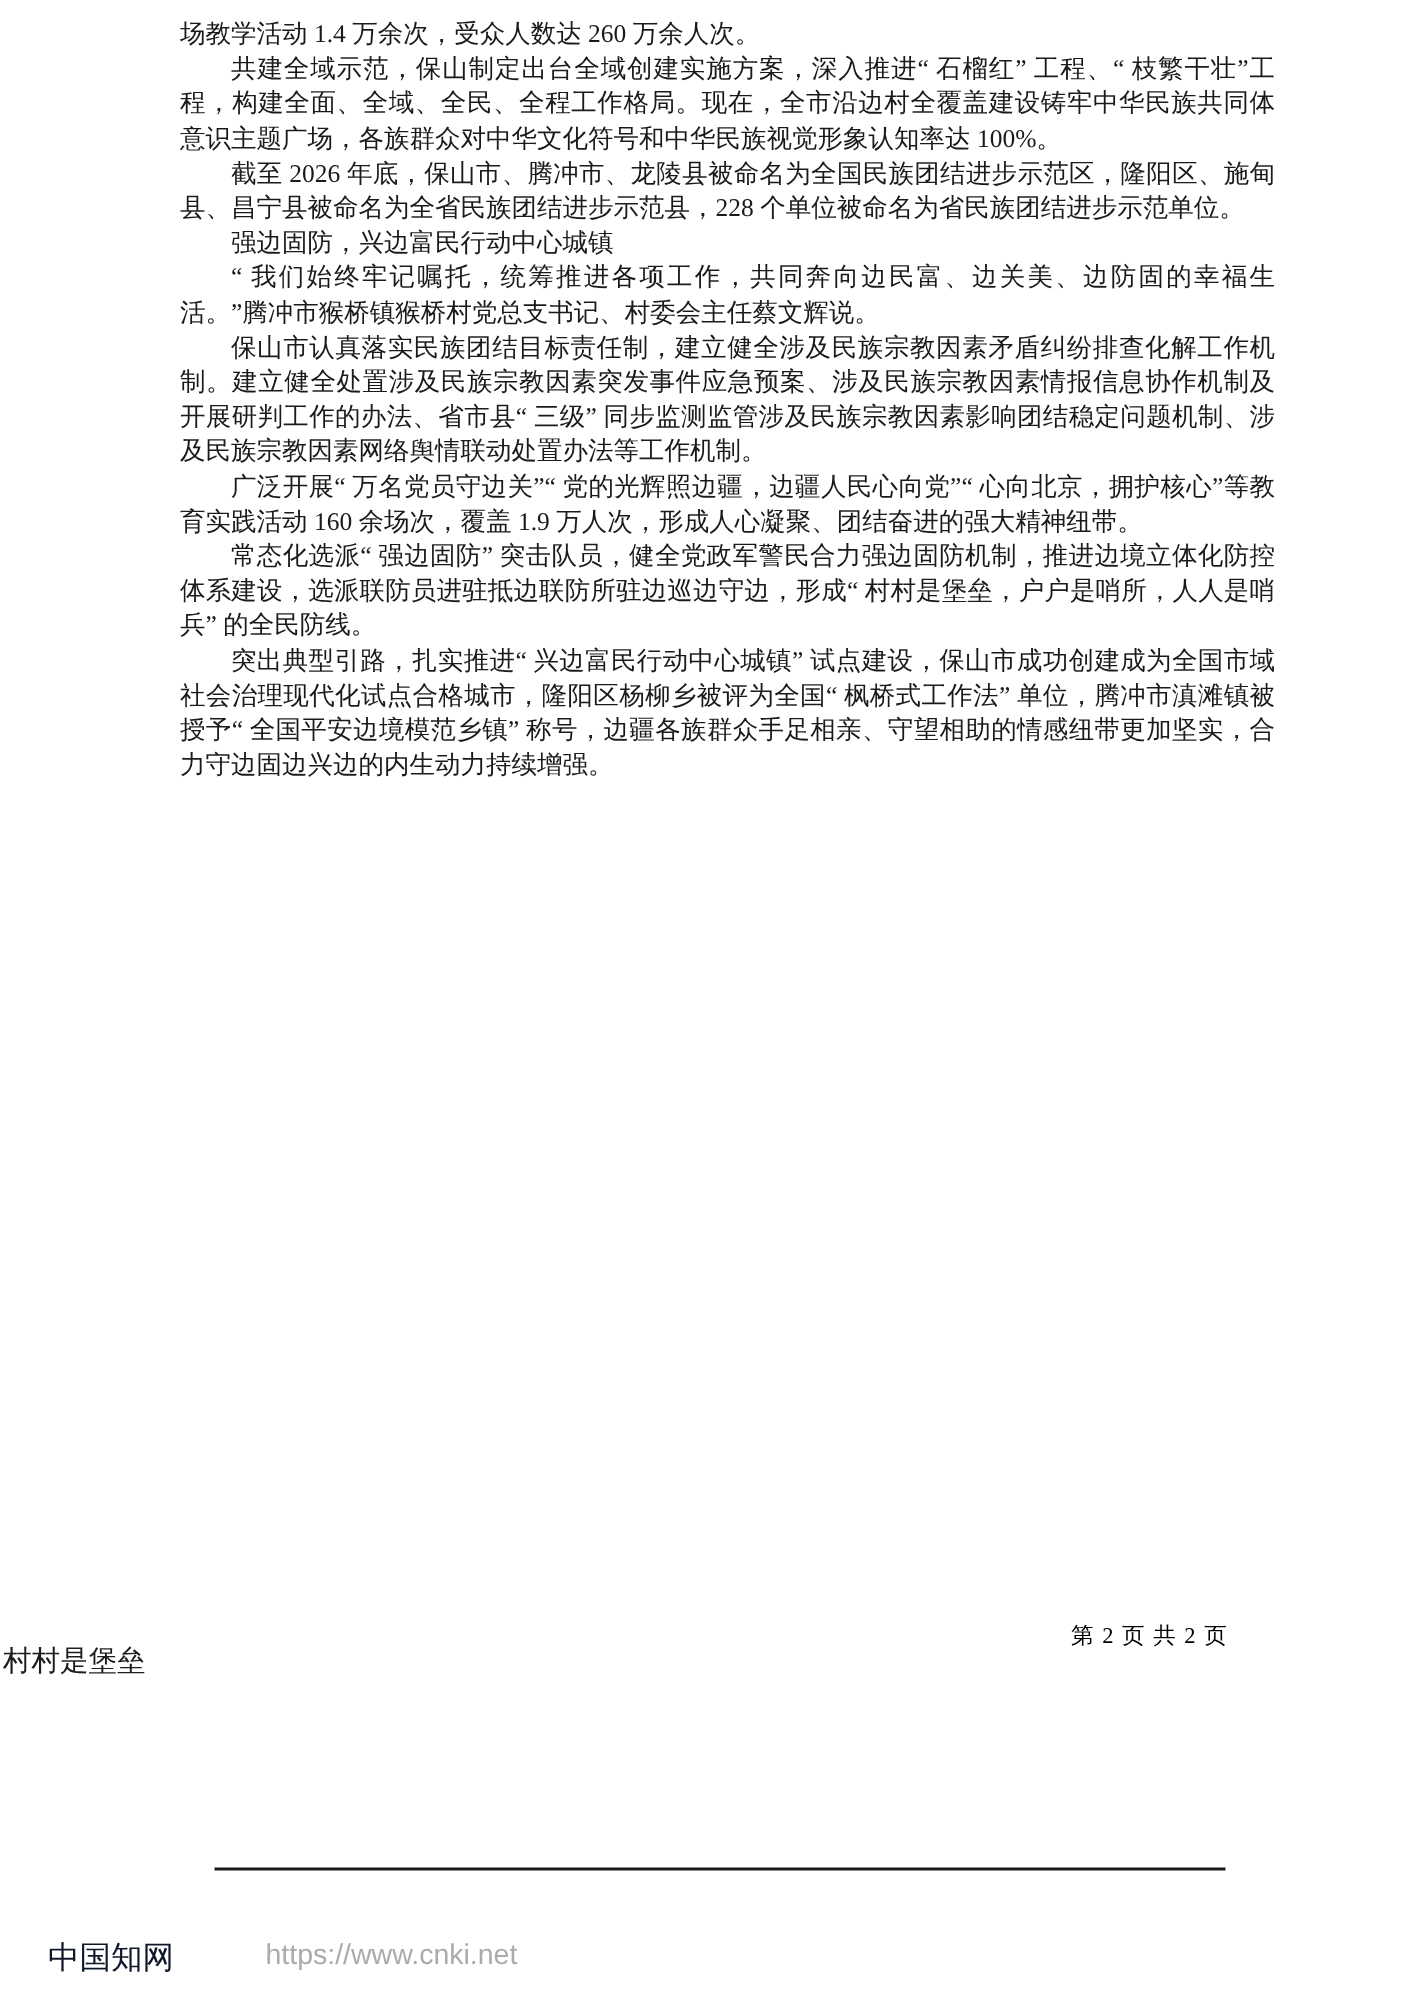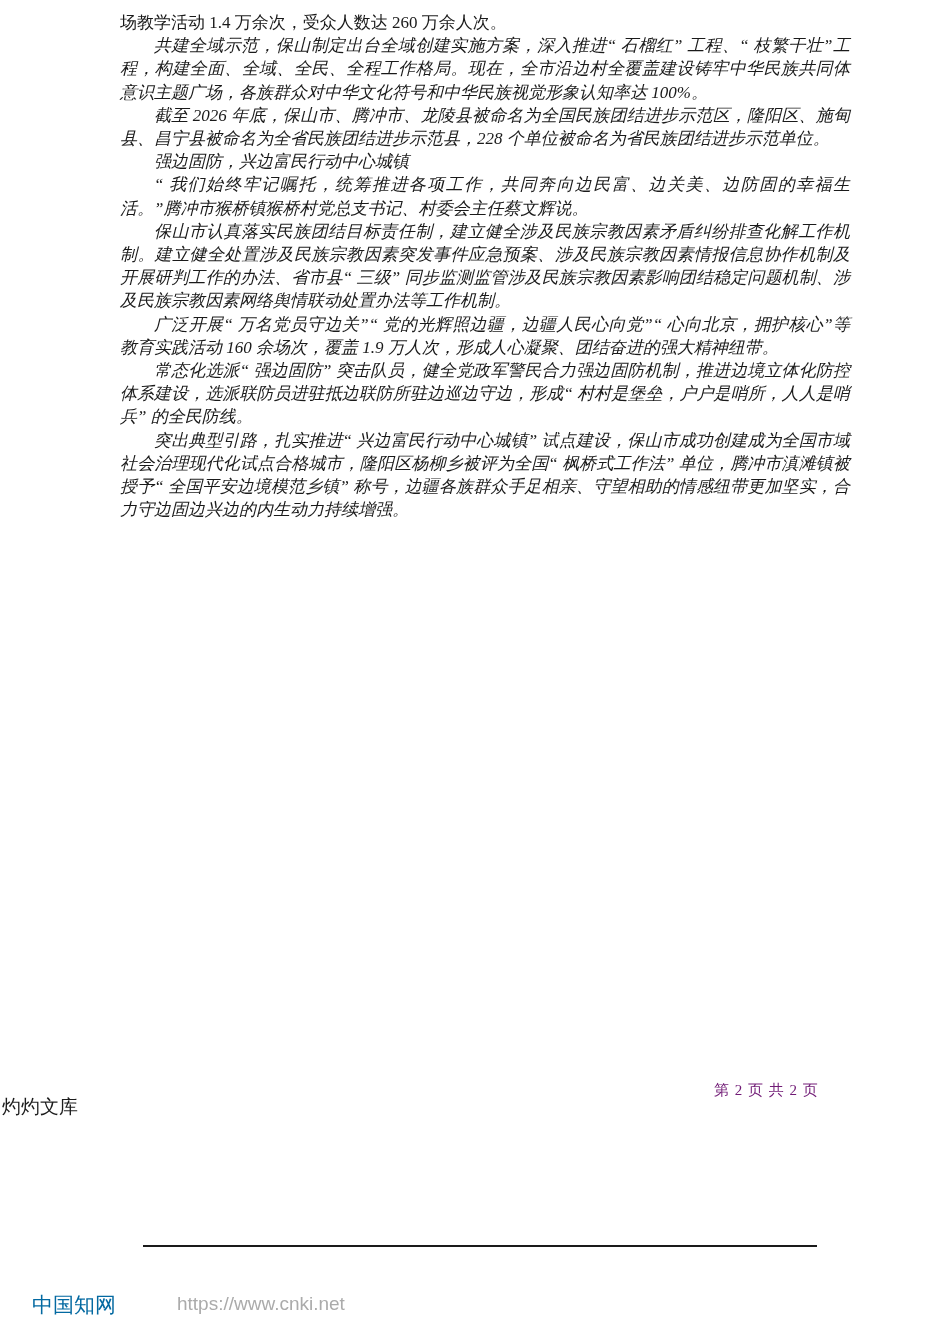--- a/index.html
+++ b/index.html
@@ -25,28 +25,27 @@
     color: #1a1a1a;
     text-align: justify;
     text-justify: inter-character;
   }
   .content p {
     margin: 0;
     padding: 0;
   }
   .content p.indent {
     text-indent: 2em;
-    font-style: italic;
   }
   .page-label {
     position: absolute;
     left: 714px;
     top: 1081px;
     font-size: 15px;
-    color: #701a75;
+    color: #000000;
     letter-spacing: 1px;
     white-space: nowrap;
   }
   .watermark {
     position: absolute;
     left: 2px;
     top: 1094px;
     font-size: 19px;
     color: #1c1c1c;
     font-family: "Liberation Sans", "DejaVu Sans", sans-serif;
@@ -58,21 +57,21 @@
     top: 1245px;
     width: 674px;
     height: 2px;
     background: #1a1a1a;
   }
   .footer-brand {
     position: absolute;
     left: 32px;
     top: 1291px;
     font-size: 21px;
-    color: #0369a1;
+    color: #0f172a;
     font-family: Liberation Sans, sans-serif;
     white-space: nowrap;
   }
   .footer-url {
     position: absolute;
     left: 131px;
     top: 1293px;
     font-size: 19px;
     color: #ababab;
     font-family: "Liberation Sans", "DejaVu Sans", sans-serif;
@@ -93,21 +92,21 @@
     <p class="indent">强边固防，兴边富民行动中心城镇</p>
     <p class="indent">“ 我们始终牢记嘱托，统筹推进各项工作，共同奔向边民富、边关美、边防固的幸福生活。”腾冲市猴桥镇猴桥村党总支书记、村委会主任蔡文辉说。</p>
     <p class="indent">保山市认真落实民族团结目标责任制，建立健全涉及民族宗教因素矛盾纠纷排查化解工作机制。建立健全处置涉及民族宗教因素突发事件应急预案、涉及民族宗教因素情报信息协作机制及开展研判工作的办法、省市县“ 三级” 同步监测监管涉及民族宗教因素影响团结稳定问题机制、涉及民族宗教因素网络舆情联动处置办法等工作机制。</p>
     <p class="indent">广泛开展“ 万名党员守边关”“ 党的光辉照边疆，边疆人民心向党”“ 心向北京，拥护核心”等教育实践活动 160 余场次，覆盖 1.9 万人次，形成人心凝聚、团结奋进的强大精神纽带。</p>
     <p class="indent">常态化选派“ 强边固防” 突击队员，健全党政军警民合力强边固防机制，推进边境立体化防控体系建设，选派联防员进驻抵边联防所驻边巡边守边，形成“ 村村是堡垒，户户是哨所，人人是哨兵” 的全民防线。</p>
     <p class="indent">突出典型引路，扎实推进“ 兴边富民行动中心城镇” 试点建设，保山市成功创建成为全国市域社会治理现代化试点合格城市，隆阳区杨柳乡被评为全国“ 枫桥式工作法” 单位，腾冲市滇滩镇被授予“ 全国平安边境模范乡镇” 称号，边疆各族群众手足相亲、守望相助的情感纽带更加坚实，合力守边固边兴边的内生动力持续增强。</p>
   </div>
 
   <div class="page-label">第 2 页 共 2 页</div>
 
-  <div class="watermark">灼灼文库</div>
+  <div class="watermark">村村是堡垒</div>
 
   <div class="divider"></div>
 
   <div class="footer-brand">中国知网</div>
 
   <a class="footer-url" href="#">https://www.cnki.net</a>
 
 </div>
 
 </body></html>

